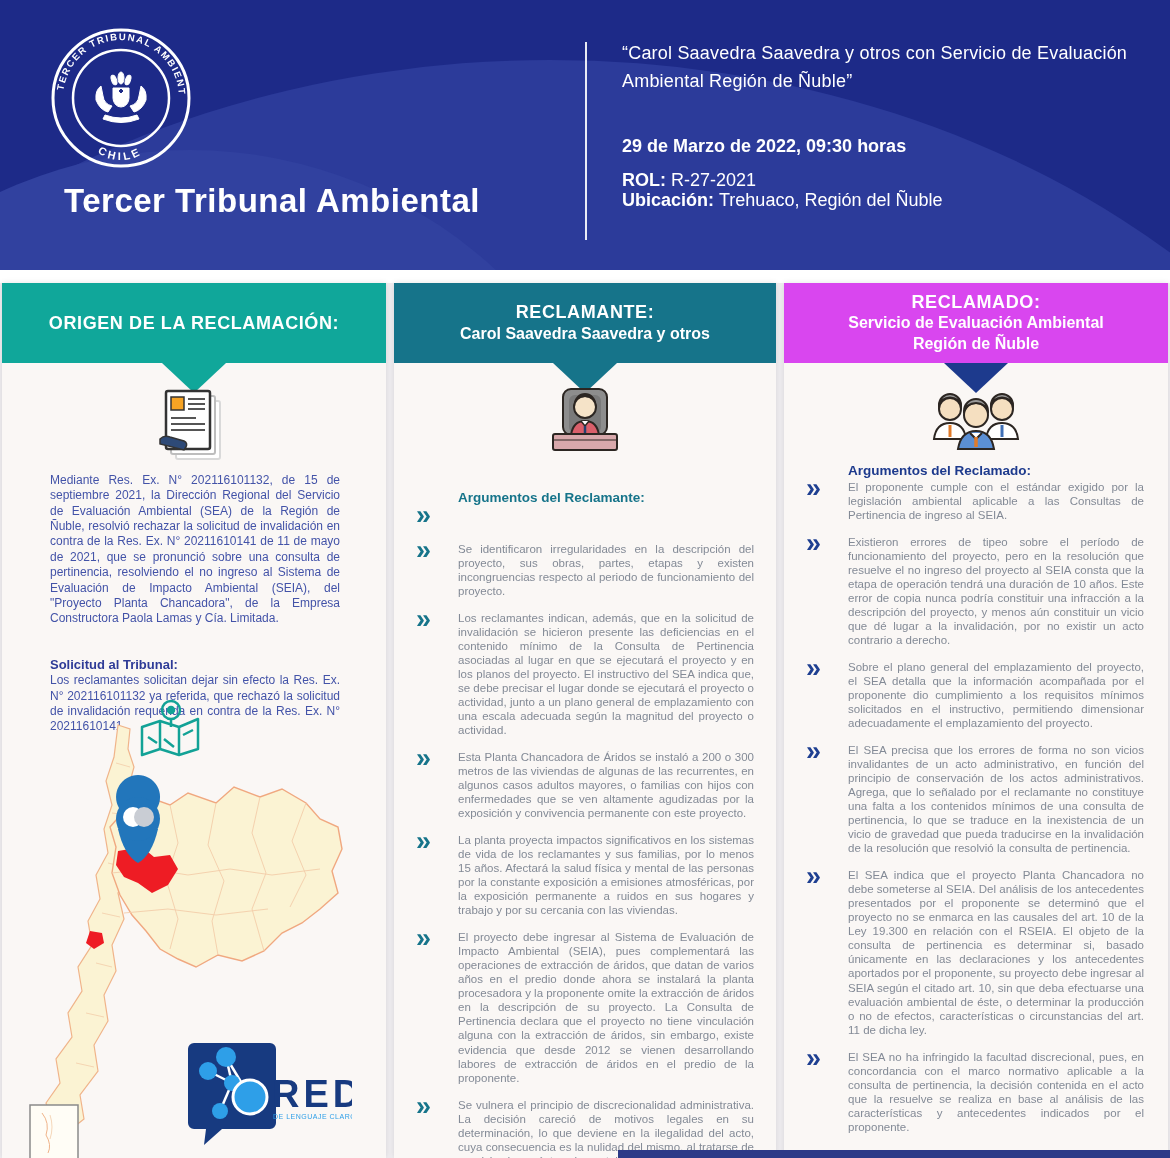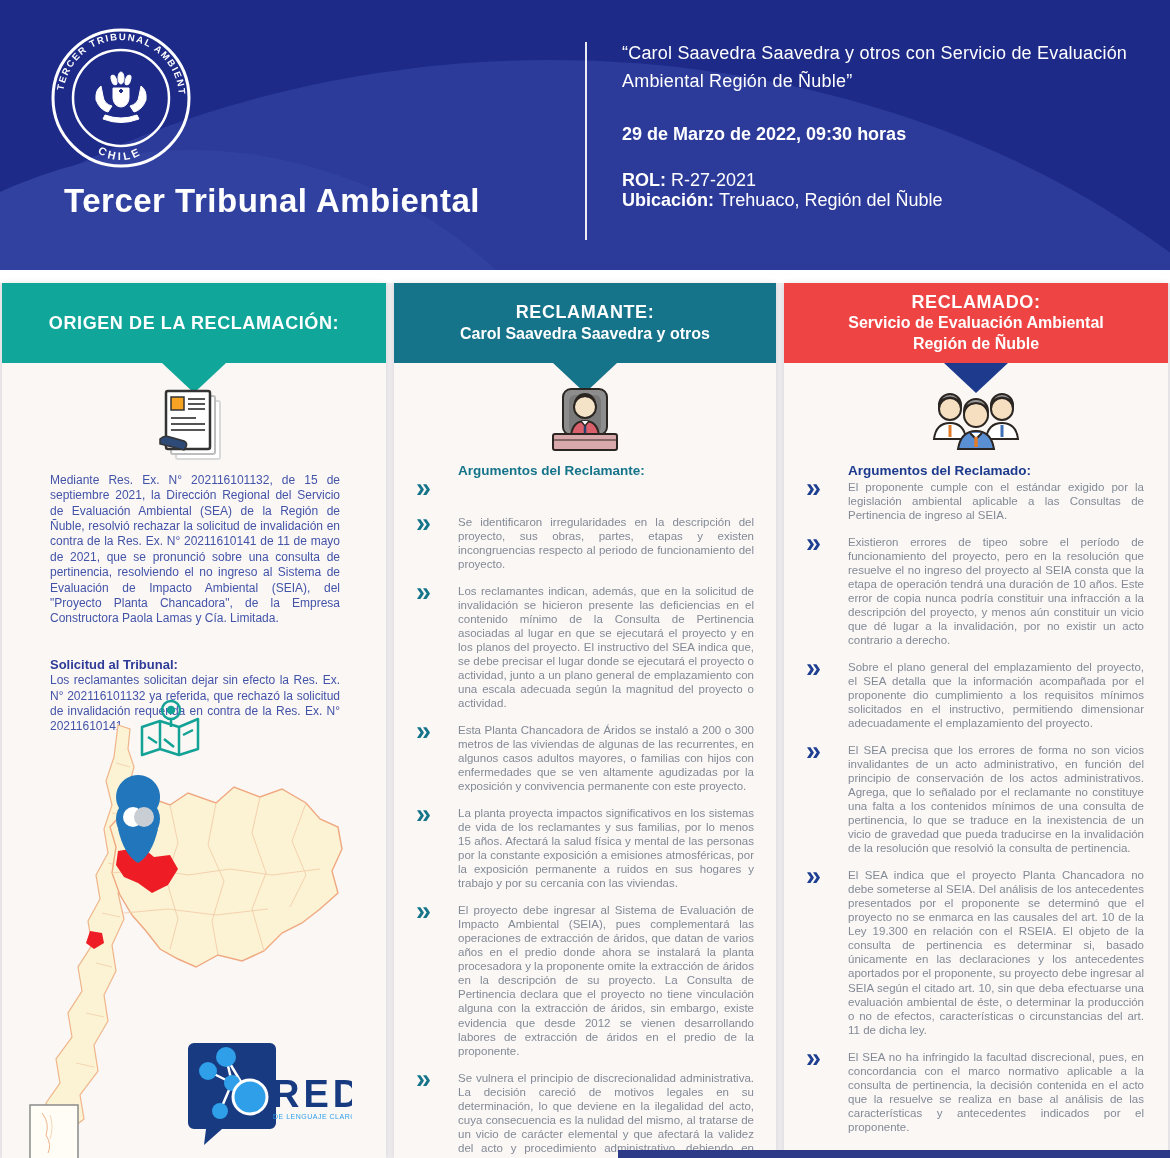--- a/index.html
+++ b/index.html
@@ -15,21 +15,21 @@
              border-radius:50%; background:#2c3b9a; }
   .swoosh2 { position:absolute; left:-260px; top:150px; width:900px; height:900px;
              border-radius:50%; background:#31419f; }
   .org-title { position:absolute; left:64px; top:182px; width:520px;
                color:#ffffff; font-size:33px; font-weight:700; letter-spacing:.5px; }
   .seal { position:absolute; left:43px; top:20px; }
   .banner-divider { position:absolute; left:585px; top:42px; width:2px; height:198px;
                     background:#ffffff; opacity:.9; }
   .case-block { position:absolute; left:622px; top:40px; width:540px; color:#fff; }
   .case-title { font-size:18px; font-weight:400; line-height:1.55; letter-spacing:.2px; }
-  .case-date { position:absolute; left:622px; top:124px; color:#fff;
+  .case-date { position:absolute; left:622px; top:136px; color:#fff;
                font-size:18px; font-weight:700; }
   .case-rol { position:absolute; left:622px; top:170px; color:#fff; font-size:18px; }
   .case-loc { position:absolute; left:622px; top:190px; color:#fff; font-size:18px; }
   .lbl { font-weight:800; }
   .val { font-weight:500; }
 
   
   .white-gap { position:absolute; left:0; top:270px; width:1170px; height:13px; background:#ffffff; }
   .card { position:absolute; top:283px; bottom:0; background:#faf7f5;
           box-shadow:0 0 6px rgba(0,0,0,.10); overflow:hidden; }
@@ -42,37 +42,37 @@
                 align-items:center; text-align:center; color:#fff; }
   .col-header .h1 { font-size:18px; font-weight:800; letter-spacing:.6px; line-height:1.25; }
   .col-header .h2 { font-size:16px; font-weight:700; line-height:1.3; }
   .notch { position:absolute; top:80px; left:50%; margin-left:-32px; width:0; height:0;
            border-left:32px solid transparent; border-right:32px solid transparent;
            border-top:30px solid #000; }
   .teal  .col-header, .teal-h  { background:#10a79a; }
   .teal  .notch  { border-top-color:#10a79a; }
   .tealD .col-header { background:#16748a; }
   .tealD .notch  { border-top-color:#16748a; }
-  .navy  .col-header { background:#ef4444; }
+  .navy  .col-header { background:#d946ef; }
   .navy  .notch  { border-top-color:#1d3a8d; }
 
   .col-icon { position:absolute; top:104px; left:50%; transform:translateX(-50%); }
 
   
   .c1-text { position:absolute; left:48px; top:190px; width:290px;
              color:#4353a8; font-size:12px; line-height:1.28; text-align:justify; }
   .c1-sub-title { margin-top:30px; font-weight:800; color:#2e3b97; font-size:13px; }
   .map-icon { position:absolute; left:136px; top:414px; }
   .map-wrap { position:absolute; left:18px; top:440px; }
   .red-logo { position:absolute; left:178px; top:752px; }
 
   
   .args { position:absolute; left:22px; top:180px; width:342px; }
   .args-title { margin-left:42px; font-size:13.5px; font-weight:800; margin-bottom:2px; }
-  .tealD .args-title { color:#16748a; }
+  .tealD .args-title { color:#16748a;margin-top:27px; }
   .navy  .args-title { color:#1d3a8d; }
   .arg-item { display:flex; margin-bottom:13px; }
   .chev { width:42px; flex:none; font-size:27px; font-weight:700; line-height:1;
           margin-top:-5px; letter-spacing:-2px; }
   .tealD .chev { color:#16748a; }
   .navy  .chev { color:#1e3f91; }
   .arg-text { flex:1; color:#838a96; font-size:11.5px; line-height:1.22;
               text-align:justify; padding-right:4px; }
 
   .bottom-strip { position:absolute; left:618px; top:1150px; width:552px; height:8px;

